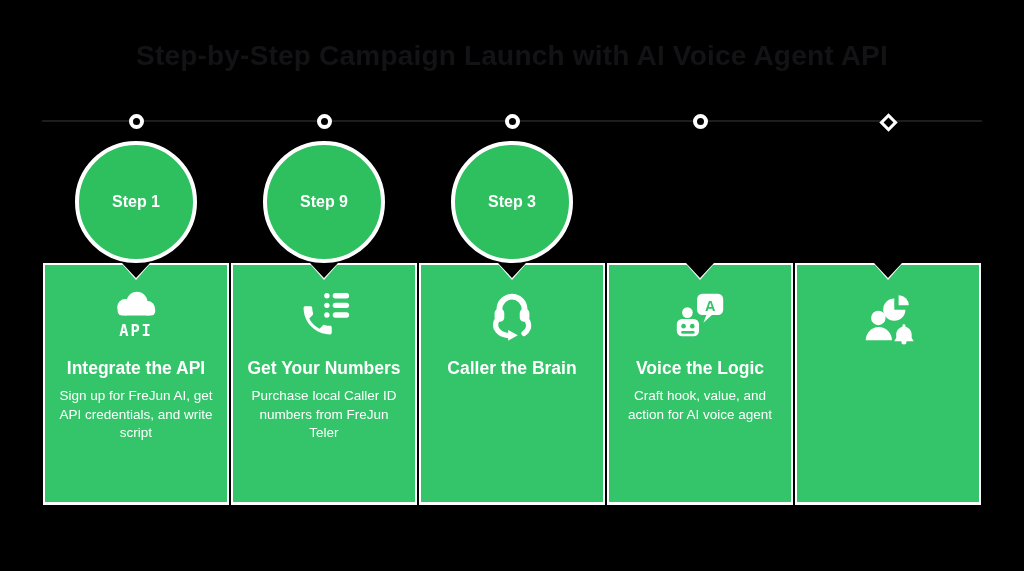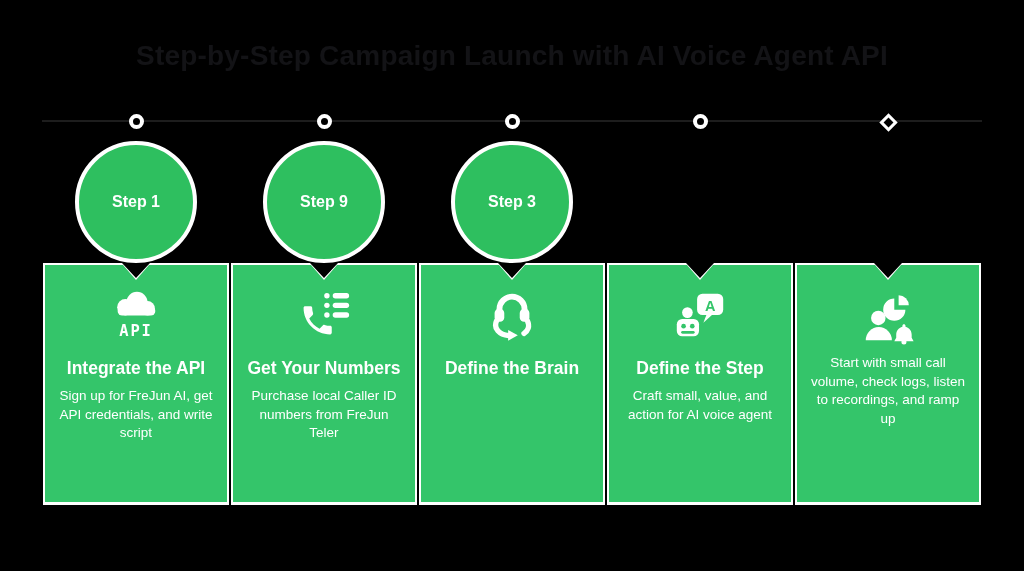--- a/index.html
+++ b/index.html
@@ -101,57 +101,53 @@
         <svg class="card-icon" viewBox="0 0 60 60">
           <path d="M17 27v-4a13 13 0 0 1 26 0v4" fill="none" stroke="#ffffff" stroke-width="6" stroke-linecap="round"></path>
           <g fill="#ffffff">
             <rect x="12" y="22.5" width="10" height="13.5" rx="4.5"></rect>
             <rect x="38" y="22.5" width="10" height="13.5" rx="4.5"></rect>
             <path d="M26 44.5l10 5.5-10 5.5z"></path>
           </g>
           <path d="M14 35c-3.5 8 3 14.5 12.5 15.3" fill="none" stroke="#ffffff" stroke-width="5.5" stroke-linecap="round"></path>
           <path d="M46 35c2.6 5.6.6 10.4-3.6 13" fill="none" stroke="#ffffff" stroke-width="5.5" stroke-linecap="round"></path>
         </svg>
-        <h2 class="card-title">Define the Brain</h2>
+        <h2 class="card-title">Caller the Brain</h2>
       </div>
     </div>
 
     <div class="card">
       <div class="card-inner">
         <svg class="card-icon" viewBox="0 0 60 60">
           <g fill="#ffffff">
             <rect x="27" y="7" width="27" height="22" rx="5.5"></rect>
             <path d="M37 28l-3.5 9 10-9z"></path>
             <circle cx="17" cy="26.5" r="5.5"></circle>
             <rect x="6" y="33" width="23" height="18" rx="5.5"></rect>
           </g>
           <text x="40.5" y="24.5" text-anchor="middle" font-size="15" font-weight="bold" fill="#34c56a" font-family="'Liberation Sans',sans-serif">A</text>
           <circle cx="13" cy="40.5" r="2.4" fill="#34c56a"></circle>
           <circle cx="22" cy="40.5" r="2.4" fill="#34c56a"></circle>
           <rect x="10.5" y="45.5" width="14" height="2.8" rx="1.4" fill="#34c56a"></rect>
         </svg>
-        <h2 class="card-title">Define the Step</h2>
-        <p class="card-desc">Craft small, value, and
+        <h2 class="card-title">Voice the Logic</h2>
+        <p class="card-desc">Craft hook, value, and
 action for AI voice agent</p>
       </div>
     </div>
 
     <div class="card">
       <div class="card-inner">
         <svg class="card-icon" viewBox="0 0 60 60">
           <g fill="#ffffff">
             <path d="M36.5 23.5L36.5 12A11.5 11.5 0 1 0 48 23.5Z"></path>
             <path d="M41 8.5A10.5 10.5 0 0 1 51.5 19L41 19Z"></path>
             <circle cx="20" cy="32" r="7.5"></circle>
             <path d="M7 55a13.5 13.5 0 0 1 27 0z"></path>
             <path d="M46.5 38.5c.9 0 1.6.7 1.6 1.6v1c4 1 6.4 4.4 6.4 8.4v3l2 3.5H36.5l2-3.5v-3c0-4 2.4-7.4 6.4-8.4v-1c0-.9.7-1.6 1.6-1.6z"></path>
             <circle cx="46.5" cy="57" r="2.6"></circle>
           </g>
         </svg>
-        <p class="card-desc">Start with small call
-volume, check logs, listen
-to recordings, and ramp
-up</p>
       </div>
     </div>
 
   </div>
 </div>
 
 </body></html>

